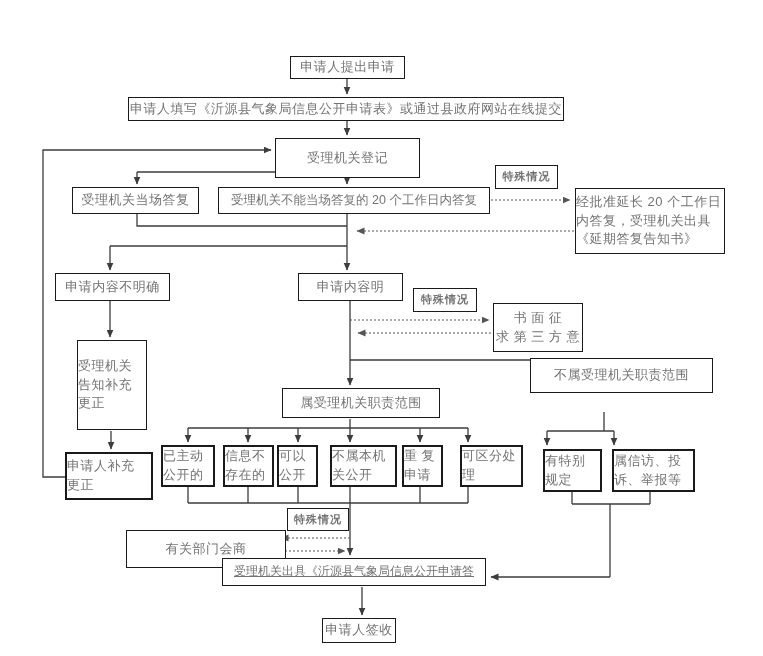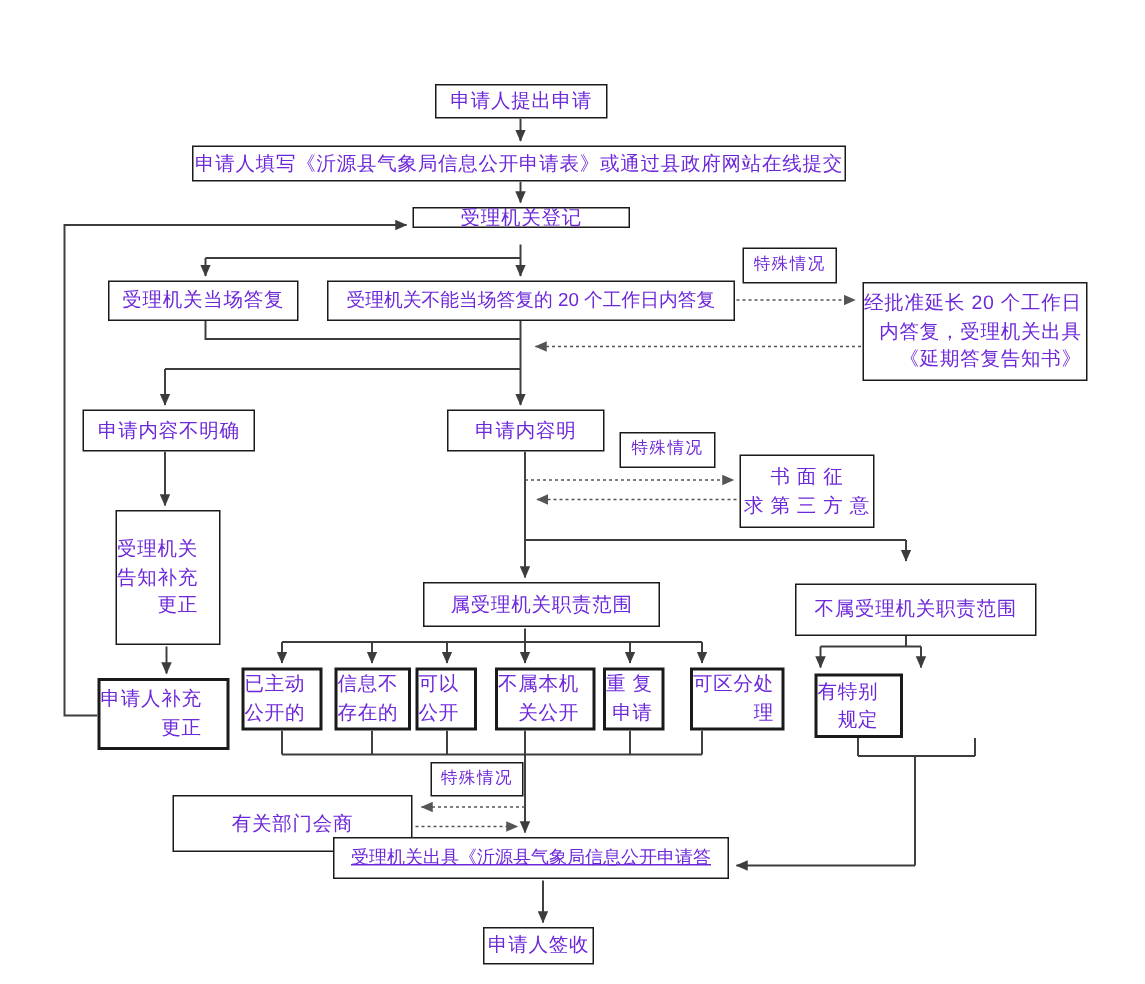--- a/index.html
+++ b/index.html
@@ -1,42 +1,42 @@
 <!DOCTYPE html>
 <html><head>
 <meta charset="utf-8">
 <style>
   html,body{margin:0;padding:0;background:#ffffff;}
   #canvas{
     position:relative;
     width:763px;height:656px;
     background:#ffffff;
     font-family:"Liberation Sans","DejaVu Sans",sans-serif;
-    color:#6d28d9;
+    color:#737373;
     overflow:hidden;
   }
   #connectors{position:absolute;left:0;top:0;width:763px;height:656px;}
   .node{
     position:absolute;
     box-sizing:border-box;
     background:#ffffff;
     border:1px solid #1a1a1a;
     display:flex;
     align-items:center;
     justify-content:center;
     text-align:center;
     font-size:13px;
     line-height:1.45;
     white-space:pre-line;
     letter-spacing:0.5px;
   }
   .b2{border-width:2px;}
-  .al{justify-content:flex-start;text-align:right;padding-left:0;padding-right:2px;}
+  .al{justify-content:flex-start;text-align:left;padding-left:0;padding-right:2px;}
   .nowrap{white-space:nowrap;}
-  .small{font-size:11px;font-weight:normal;letter-spacing:1px;}
+  .small{font-size:11px;font-weight:bold;letter-spacing:1px;}
   .fs12{font-size:12px;letter-spacing:0;text-decoration:underline;}
   .fs125{font-size:12.5px;letter-spacing:0;}
 </style>
 </head>
 <body>
 
 <div id="canvas">
 
   <svg id="connectors" width="763" height="656" viewBox="0 0 763 656" xmlns="http://www.w3.org/2000/svg">
     <defs>
@@ -104,21 +104,21 @@
       <path d="M491 333 H358"></path>
       <path d="M350 538 H281"></path>
       <path d="M277 551 H345"></path>
     </g>
   </svg>
 
   <div class="node" style="left:290px;top:56px;width:115px;height:23px">申请人提出申请</div>
 
   <div class="node nowrap" style="left:128px;top:97px;width:436px;height:24px">申请人填写《沂源县气象局信息公开申请表》或通过县政府网站在线提交</div>
 
-  <div class="node" style="left:275px;top:138px;width:145px;height:14px">受理机关登记</div>
+  <div class="node" style="left:275px;top:138px;width:145px;height:40px">受理机关登记</div>
 
   <div class="node" style="left:72px;top:187px;width:127px;height:27px">受理机关当场答复</div>
 
   <div class="node nowrap fs125" style="left:218px;top:187px;width:272px;height:27px">受理机关不能当场答复的 20 个工作日内答复</div>
 
   <div class="node small" style="left:495px;top:165px;width:63px;height:24px">特殊情况</div>
 
   <div class="node al" style="left:575px;top:188px;width:150px;height:66px">经批准延长 20 个工作日
 内答复，受理机关出具
 《延期答复告知书》</div>
@@ -134,21 +134,21 @@
 
   <div class="node al" style="left:77px;top:340px;width:70px;height:90px">受理机关
 告知补充
 更正</div>
 
   <div class="node al b2" style="left:65px;top:452px;width:88px;height:48px">申请人补充
 更正</div>
 
   <div class="node" style="left:282px;top:388px;width:158px;height:30px">属受理机关职责范围</div>
 
-  <div class="node" style="left:530px;top:389px;width:161px;height:35px">不属受理机关职责范围</div>
+  <div class="node" style="left:530px;top:358px;width:183px;height:35px">不属受理机关职责范围</div>
 
   <div class="node al b2" style="left:161px;top:445px;width:54px;height:42px">已主动
 公开的</div>
 
   <div class="node al b2" style="left:223px;top:445px;width:51px;height:42px">信息不
 存在的</div>
 
   <div class="node al b2" style="left:277px;top:445px;width:41px;height:42px">可以
 公开</div>
 
@@ -157,22 +157,24 @@
 
   <div class="node al b2" style="left:402px;top:445px;width:41px;height:42px">重 复
 申请</div>
 
   <div class="node al b2" style="left:460px;top:445px;width:63px;height:42px">可区分处
 理</div>
 
   <div class="node al b2" style="left:543px;top:449px;width:59px;height:43px">有特别
 规定</div>
 
+  <div class="node al b2" style="left:612px;top:449px;width:83px;height:43px">属信访、投
+诉、举报等</div>
 
   <div class="node small" style="left:287px;top:508px;width:62px;height:23px">特殊情况</div>
 
-  <div class="node" style="left:115px;top:530px;width:160px;height:38px">有关部门会商</div>
+  <div class="node" style="left:126px;top:530px;width:160px;height:38px">有关部门会商</div>
 
   <div class="node nowrap fs12" style="left:222px;top:558px;width:264px;height:28px">受理机关出具《沂源县气象局信息公开申请答</div>
 
   <div class="node" style="left:322px;top:618px;width:74px;height:25px">申请人签收</div>
 
 </div>
 
 </body></html>

